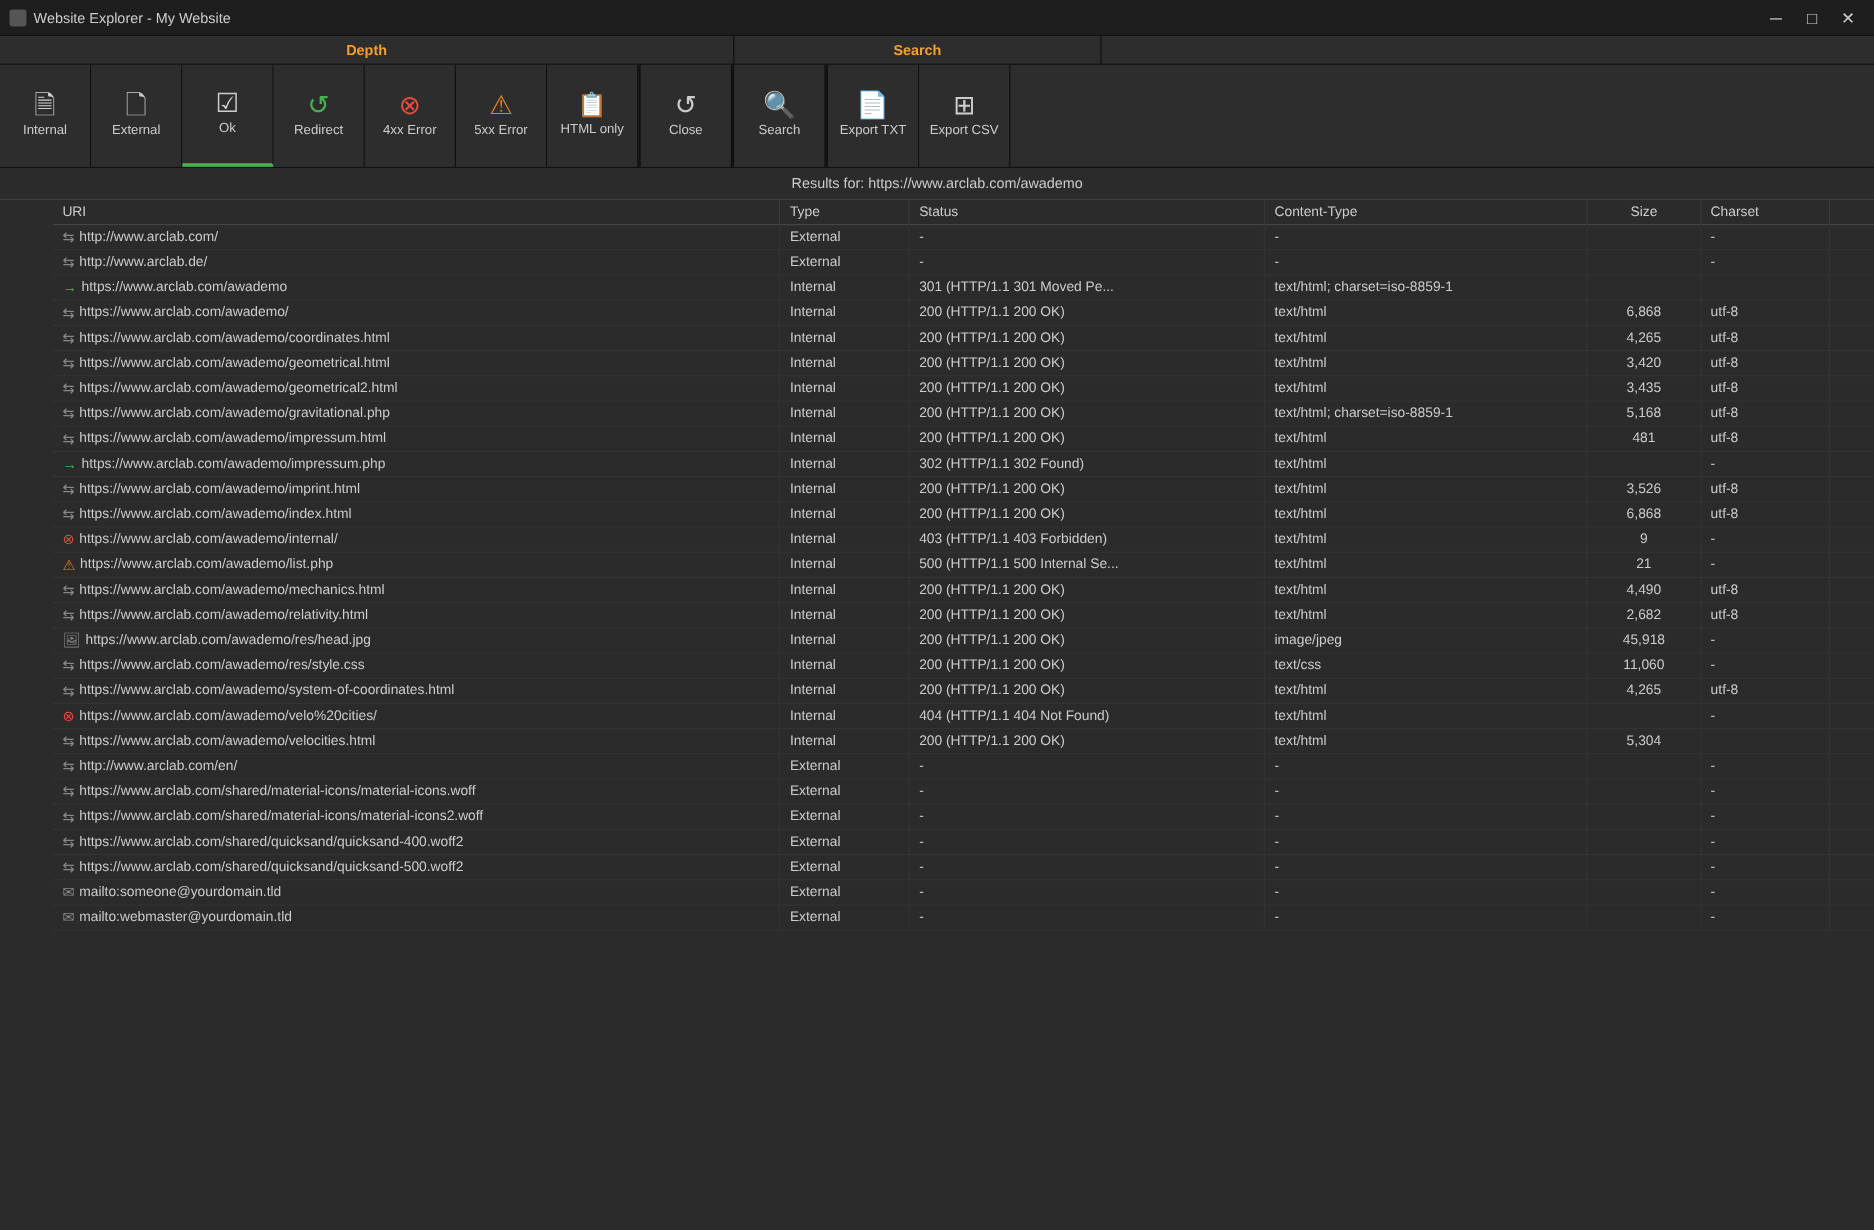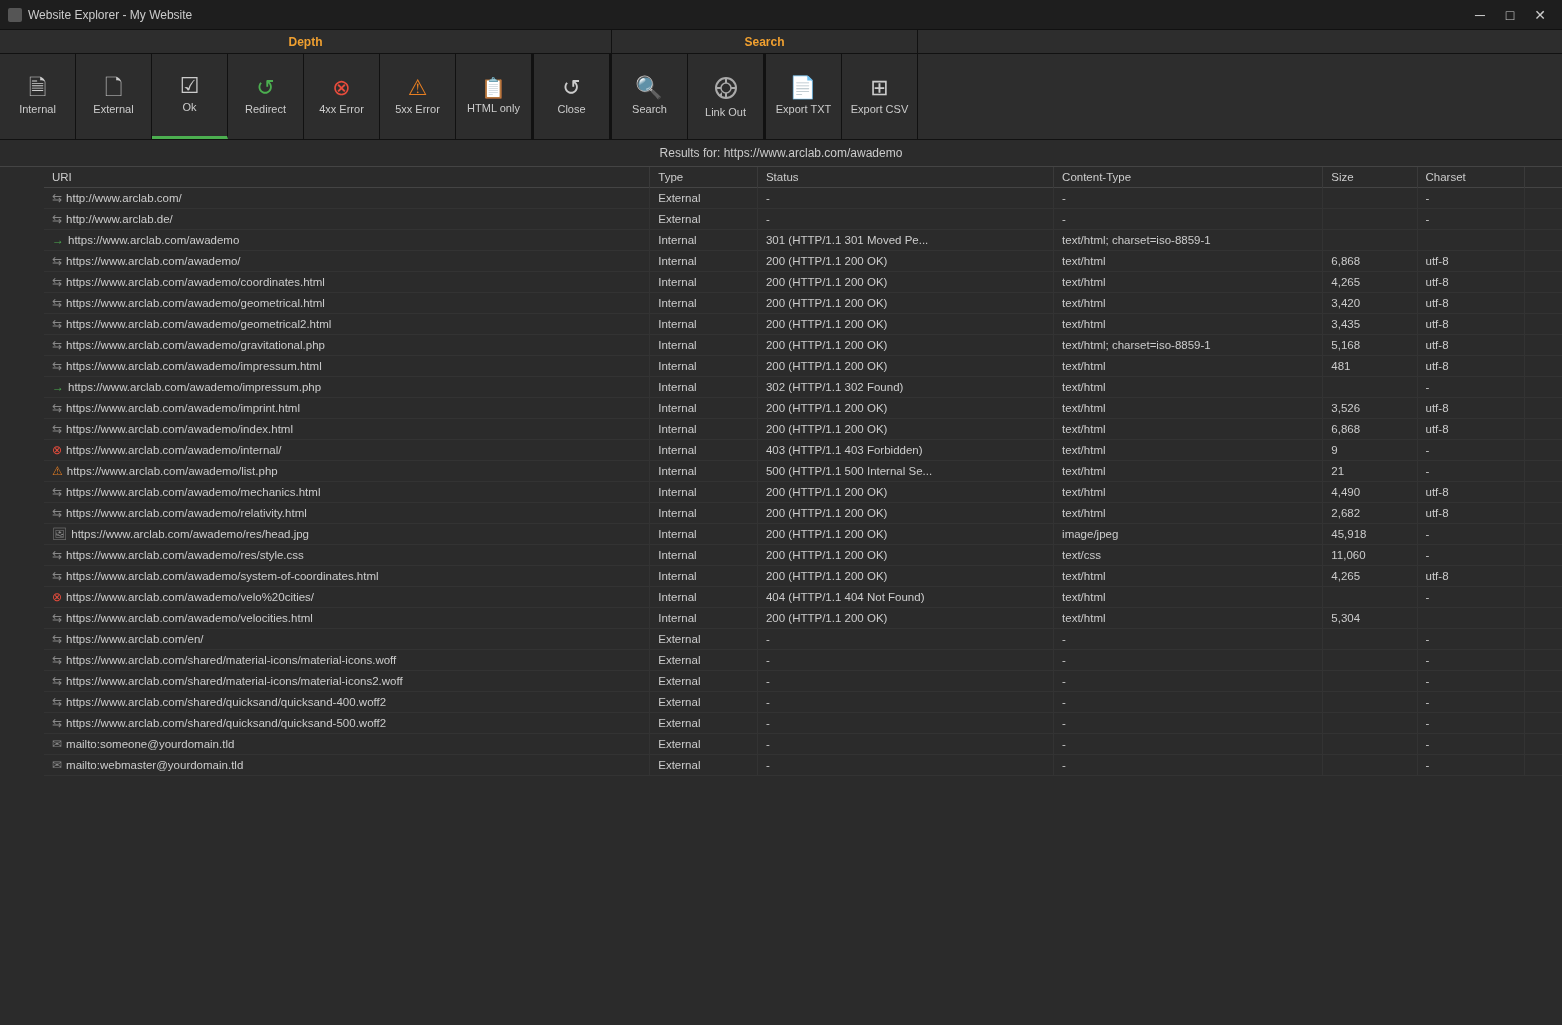--- a/index.html
+++ b/index.html
@@ -111,21 +111,21 @@
       color: #ccc;
       white-space: nowrap;
       overflow: hidden;
       text-overflow: ellipsis;
       border-right: 1px solid #333;
     }
     .col-uri { width: 450px; max-width: 450px; }
     .col-type { width: 80px; }
     .col-status { width: 220px; }
     .col-content { width: 200px; }
-    .col-size { width: 70px; text-align: left; }
+    .col-size { width: 70px; text-align: center; }
     .col-charset { width: 80px; }
     .col-depth { width: 60px; text-align: right; }
 
     .icon-cell { display: flex; align-items: center; gap: 4px; }
     .row-icon { font-size: 12px; flex-shrink: 0; }
   </style>
 </head>
 <body>
 
 <div class="title-bar">
@@ -194,34 +194,20 @@
     </button>
 
     <div class="separator"></div>
 
     <button class="toolbar-btn">
       <span class="toolbar-btn-icon" style="font-size:22px;">🔍</span>
       <span class="toolbar-btn-label">Search</span>
     </button>
 
 
-    <button class="toolbar-btn">
-      <span class="toolbar-btn-icon">
-        <svg width="28" height="28" viewBox="0 0 28 28" style="display:block;">
-          <circle cx="14" cy="14" r="10" fill="none" stroke="#aaa" stroke-width="2"></circle>
-          <circle cx="14" cy="14" r="5" fill="none" stroke="#aaa" stroke-width="1.5"></circle>
-          <line x1="14" y1="4" x2="14" y2="9" stroke="#aaa" stroke-width="2"></line>
-          <line x1="14" y1="19" x2="14" y2="24" stroke="#aaa" stroke-width="2"></line>
-          <line x1="4" y1="14" x2="9" y2="14" stroke="#aaa" stroke-width="2"></line>
-          <line x1="19" y1="14" x2="24" y2="14" stroke="#aaa" stroke-width="2"></line>
-          <polyline points="10,18 6,22 10,22 10,18" fill="#aaa"></polyline>
-        </svg>
-      </span>
-      <span class="toolbar-btn-label">Link Out</span>
-    </button>
 
 
     <div class="separator"></div>
 
     <button class="toolbar-btn">
       <span class="toolbar-btn-icon" style="font-size:22px;">📄</span>
       <span class="toolbar-btn-label">Export TXT</span>
     </button>
 
     <button class="toolbar-btn">
@@ -540,21 +526,21 @@
           <td class="col-status">200 (HTTP/1.1 200 OK)</td>
           <td class="col-content">text/html</td>
           <td class="col-size">5,304</td>
           <td class="col-charset"></td>
           <td class="col-depth">2</td>
         </tr>
         <tr>
           <td class="col-uri">
             <div class="icon-cell">
               <span class="row-icon" style="color:#888">⇆</span>
-              <span>https://www.arclab.com/en/</span>
+              <span>http://www.arclab.com/en/</span>
             </div>
           </td>
           <td class="col-type">External</td>
           <td class="col-status">-</td>
           <td class="col-content">-</td>
           <td class="col-size"></td>
           <td class="col-charset">-</td>
           <td class="col-depth">2</td>
         </tr>
         <tr>

